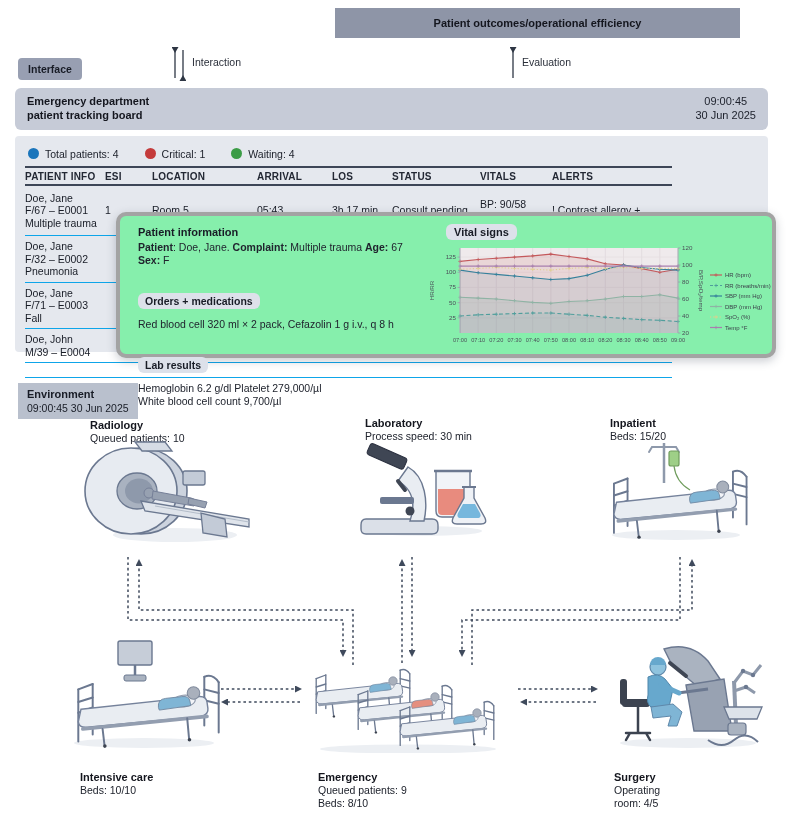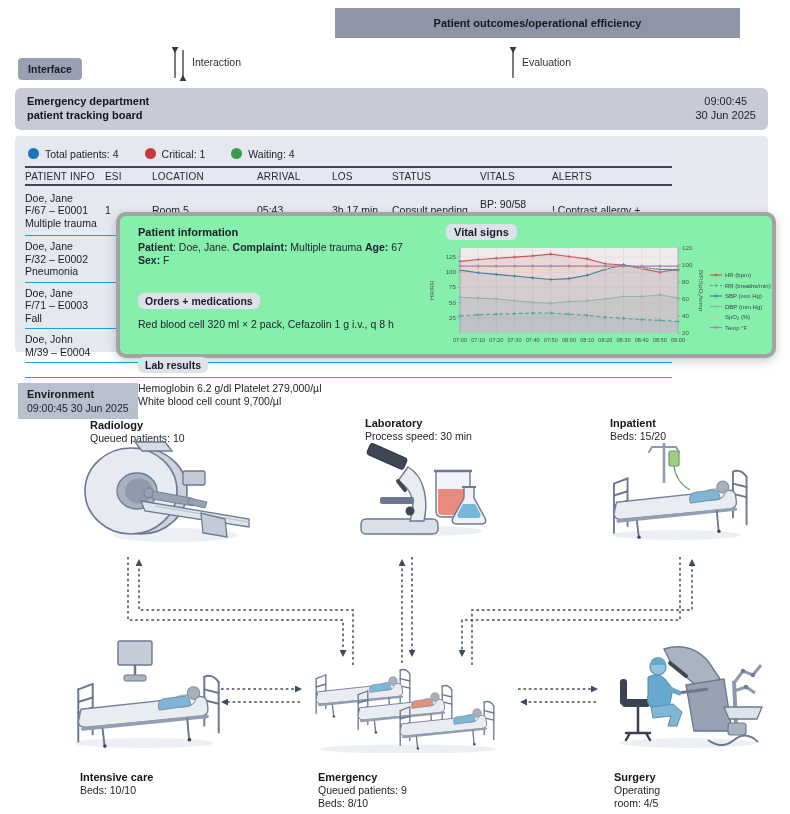--- a/index.html
+++ b/index.html
@@ -14,21 +14,21 @@
   .board-header{position:absolute;left:15px;top:88px;width:753px;height:42px;background:#c6cbd7;border-radius:6px;padding:7px 12px;display:flex;justify-content:space-between}
   .board-title{font-size:11px;font-weight:bold;line-height:13.5px;color:#14161e}
   .board-time{font-size:11px;line-height:13.5px;text-align:center;color:#1c202b}
   .board-panel{position:absolute;left:15px;top:136px;width:753px;height:216px;background:#e5e8ee;border-radius:4px}
   .legend-row{display:flex;align-items:center;padding:9px 0 0 13px;height:26px}
   .legend-item{display:flex;align-items:center;margin-right:26px}
   .legend-item .dot{width:11px;height:11px;border-radius:50%;margin-right:6px}
   .legend-item .lab{font-size:10.5px;color:#20242e}
   .btable{margin:4px 0 0 10px;width:647px;font-size:10.5px}
   .trow{display:grid;grid-template-columns:80px 47px 105px 75px 60px 88px 72px auto;border-bottom:1px solid #0ea5e9;align-items:center}
-  .thead{border-top:2px solid #3d4657;border-bottom:2px solid #3d4657;height:20px;font-size:10px;font-weight:normal;letter-spacing:.2px;color:#232834}
+  .thead{border-top:2px solid #3d4657;border-bottom:2px solid #3d4657;height:20px;font-size:10px;font-weight:bold;letter-spacing:.2px;color:#232834}
   .tcell{padding:4px 4px 4px 0;line-height:12.5px}
   .thead .tcell{padding:3px 4px 3px 0}
   .popup{position:absolute;left:101px;top:76px;width:660px;height:146px;background:#86efac;border:4px solid #a3a3a3;border-radius:10px;box-shadow:0 3px 10px rgba(40,50,70,.25);display:flex}
   .popup-left{width:300px;padding:10px 0 0 18px}
   .popup-left h4{font-size:11px;font-weight:bold;color:#181c26}
   .pline{font-size:10.5px;margin-top:3px;line-height:13px;color:#20242e}
   .pill{display:inline-block;background:#dde1ea;border-radius:6px;padding:2px 7px;font-size:10.5px;font-weight:bold;margin-top:26px;color:#181c26}
   .ptext{font-size:10.5px;margin-top:9px;line-height:13px;color:#20242e}
   .popup-right{position:relative;flex:1}
   .vital-pill{position:absolute;left:26px;top:8px;background:#dde1ea;border-radius:6px;padding:2px 8px;font-size:11px;font-weight:bold;z-index:2;color:#181c26}

